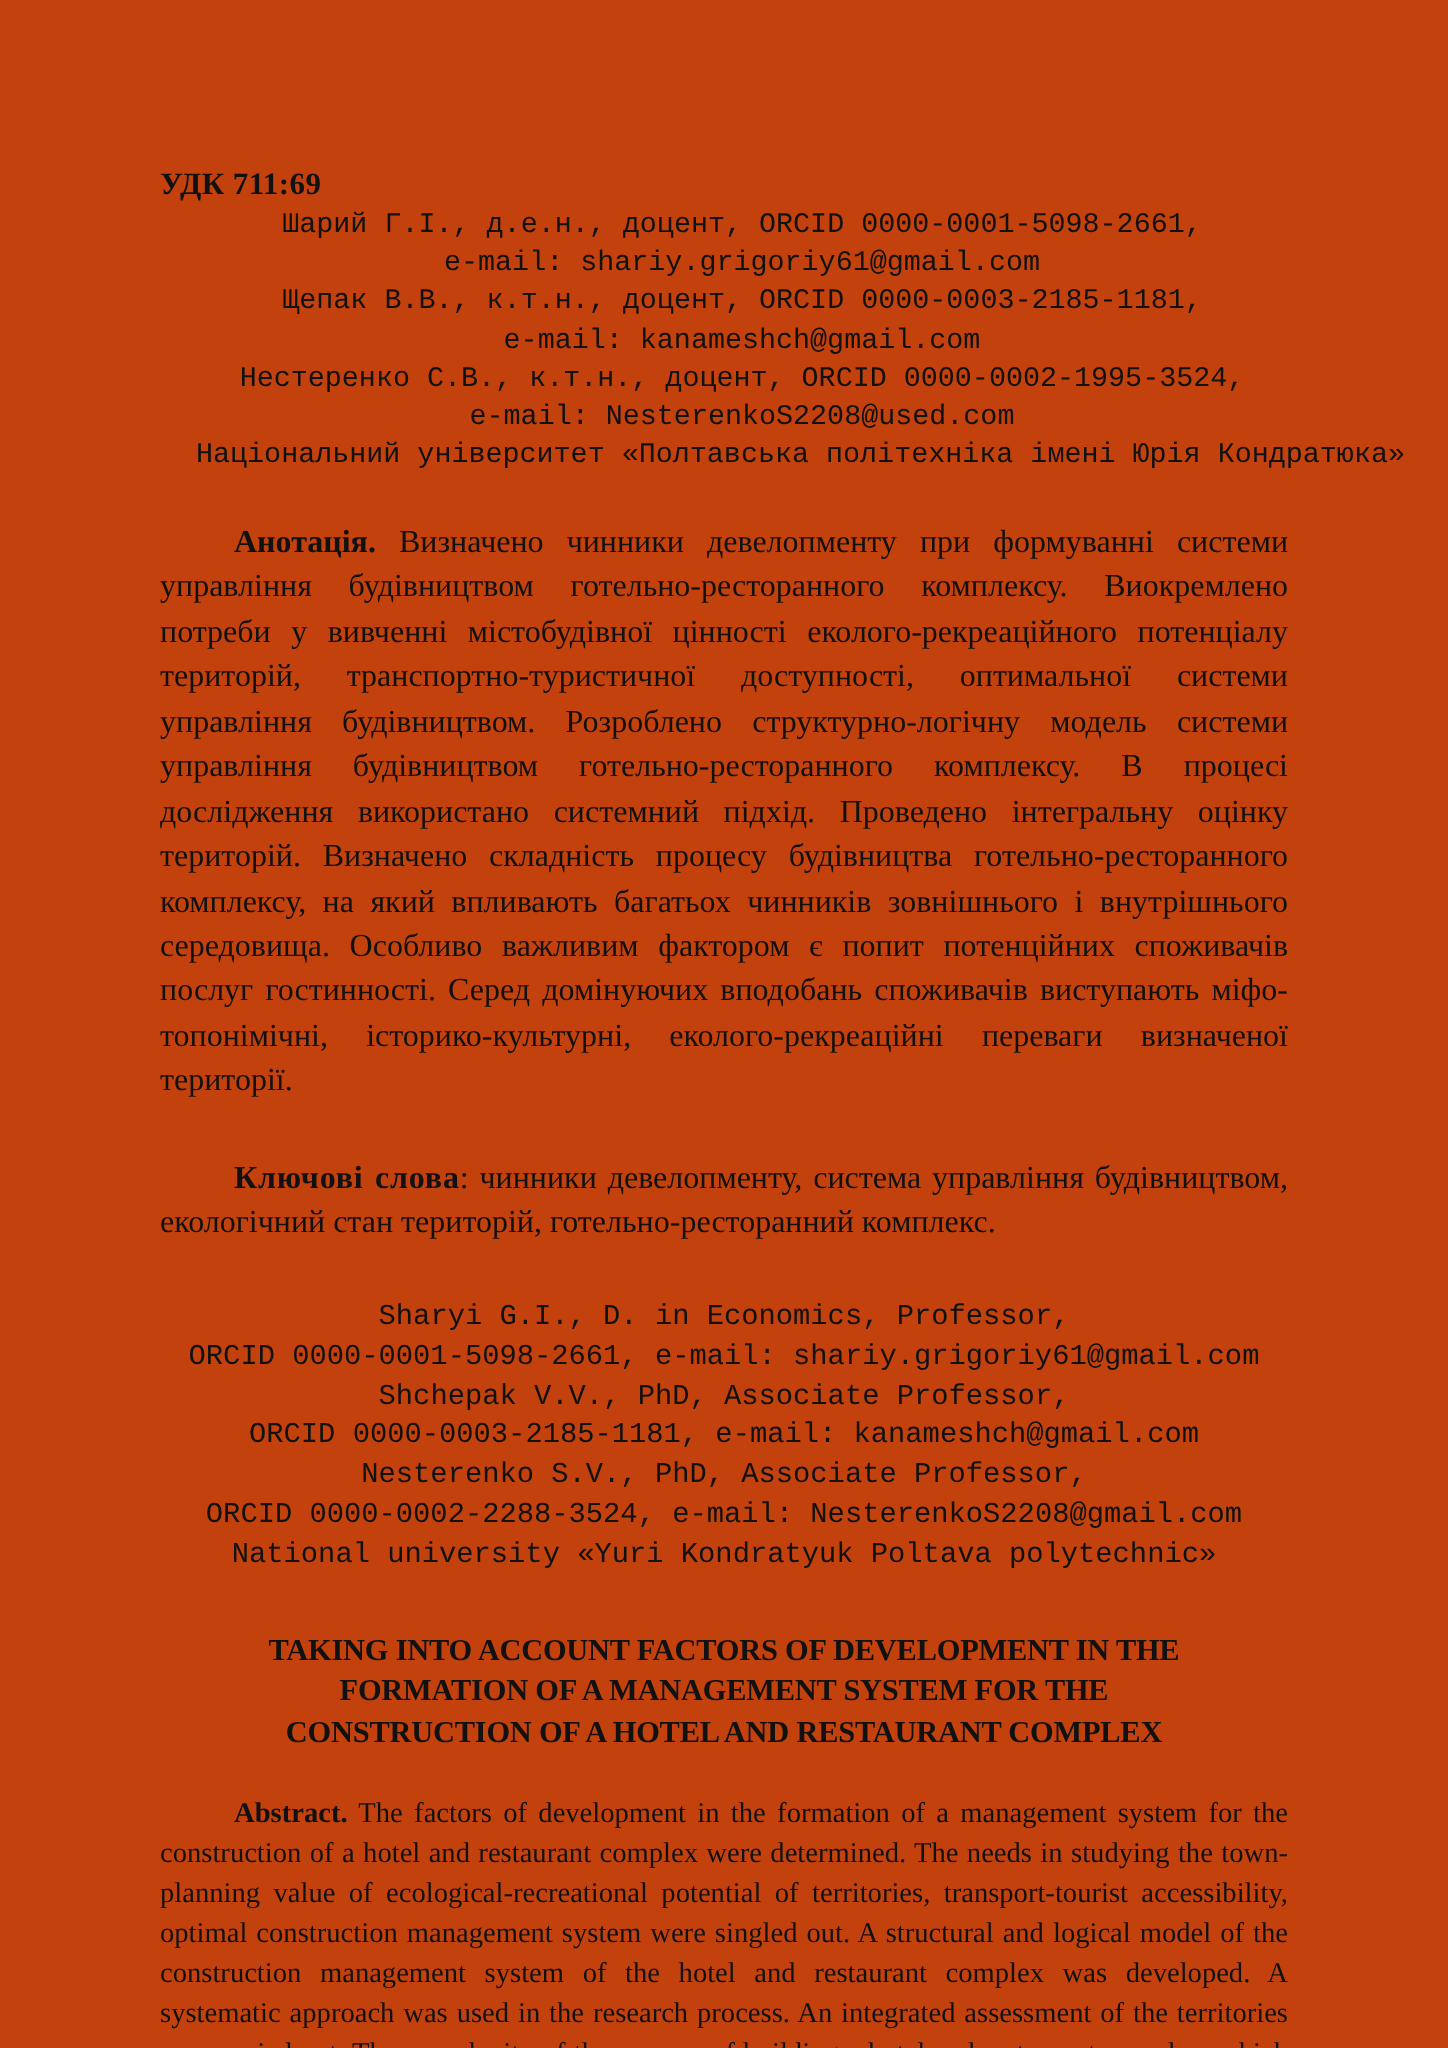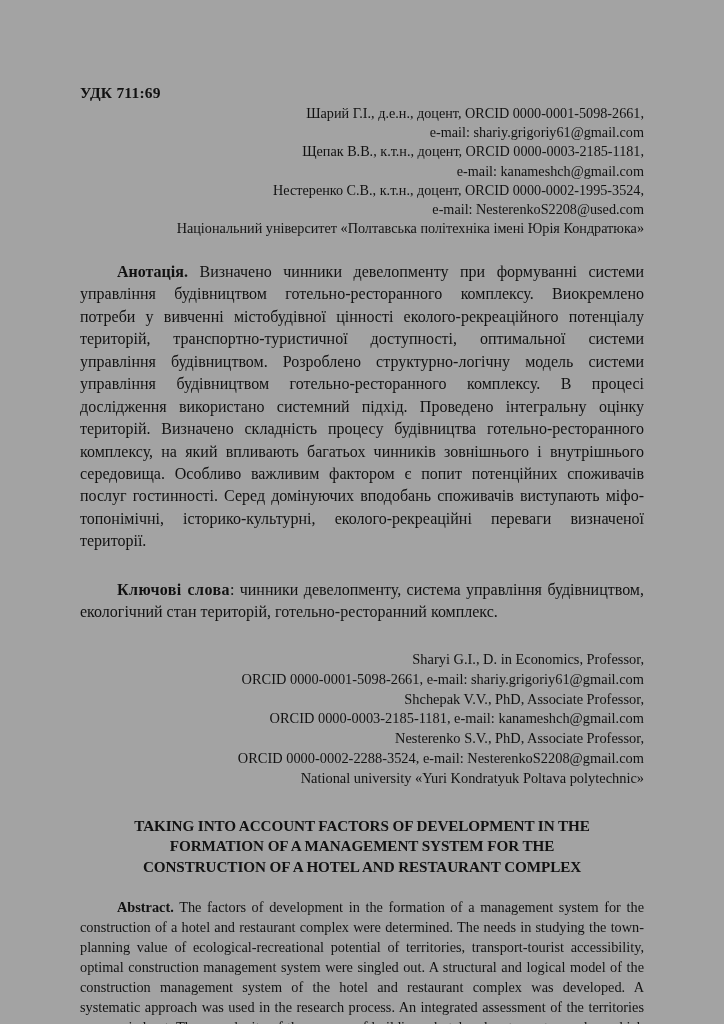--- a/index.html
+++ b/index.html
@@ -13,21 +13,21 @@
     font-family: "Liberation Serif", "DejaVu Serif", serif;
     color: #111111;
     -webkit-font-smoothing: antialiased;
   }
 
   .page {
     position: relative;
     width: 724px;
     height: 1024px;
     margin: 0 auto;
-    background: #a3a3a3;
+    background: #c2410c;
     overflow: hidden;
     box-sizing: border-box;
   }
 
   
   .content {
     position: absolute;
     left: 80px;
     top: 84px;
     width: 564px;
@@ -37,25 +37,26 @@
   .udk {
     font-size: 15.5px;
     font-weight: bold;
     line-height: 1.2;
     letter-spacing: 0.2px;
     margin: 0 0 1px 0;
   }
 
   
   .author-block {
-    text-align: right;
+    text-align: center;
     font-size: 14.2px;
     line-height: 1.36;
     margin: 0;
     padding-left: 18px;
+    font-family: Liberation Mono, monospace;
   }
 
   .author-block .line {
     display: block;
     white-space: nowrap;
   }
 
   .author-block.en {
     padding-left: 0;
     font-size: 14.4px;

